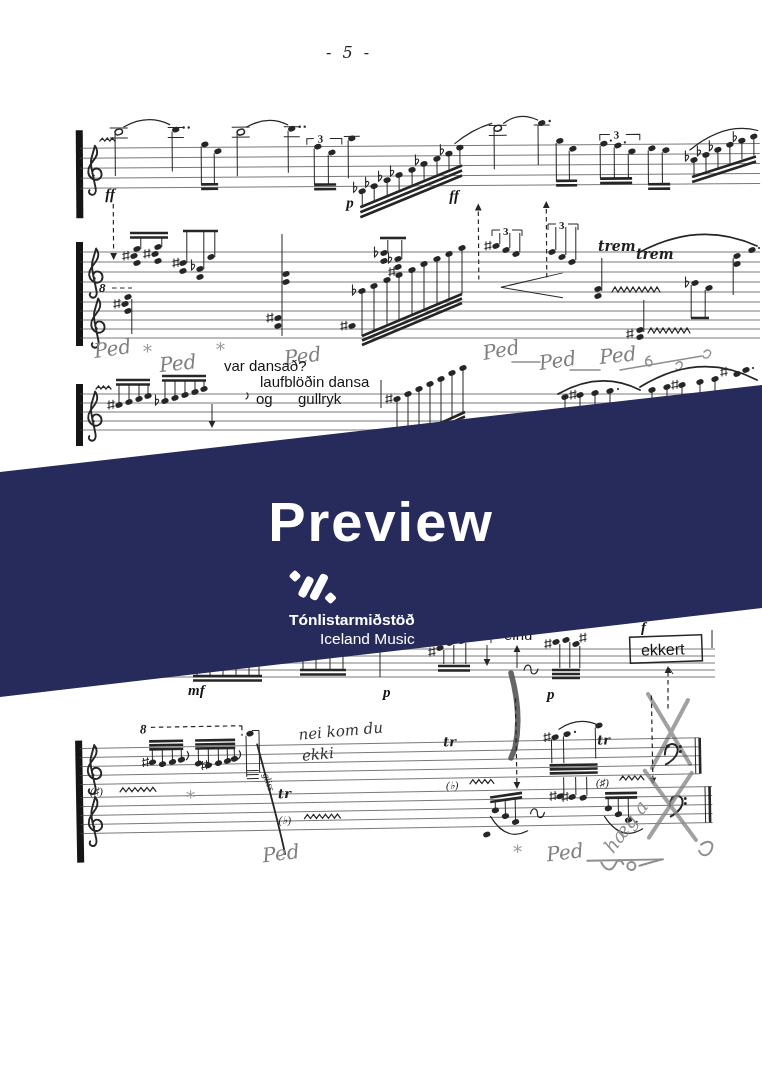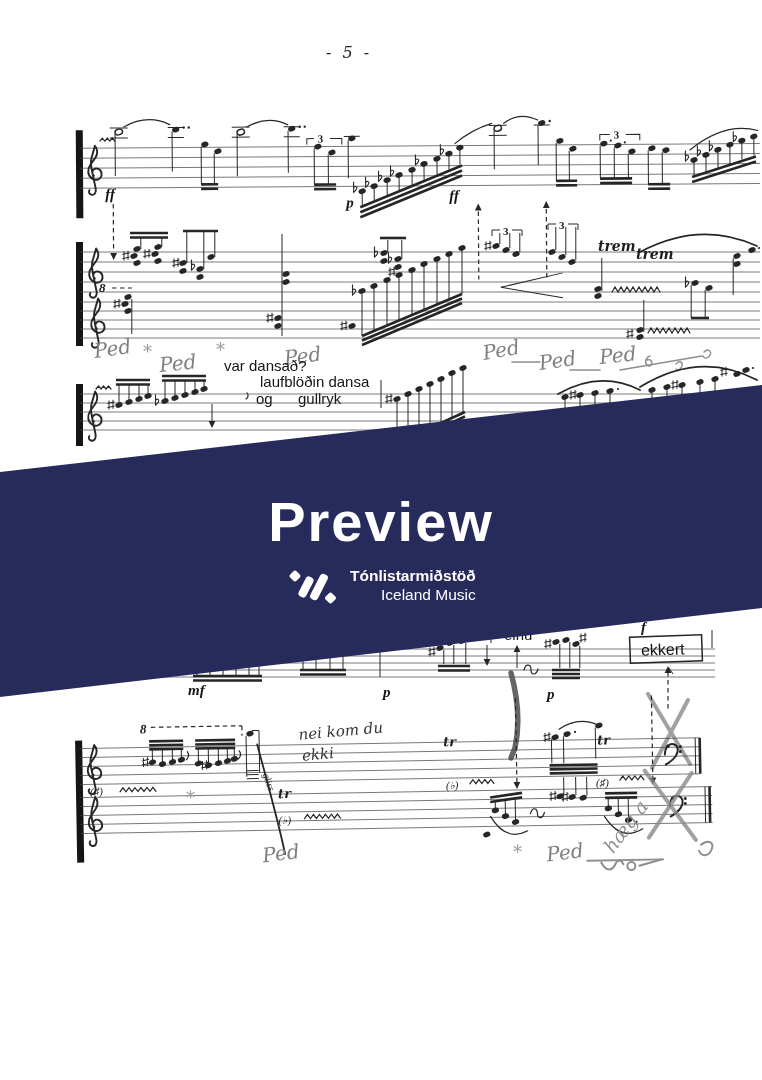--- a/index.html
+++ b/index.html
@@ -33,21 +33,21 @@
   .hwp2{font:italic 20px "DejaVu Serif",serif;fill:#7f7f7f;}
   .hws{font:italic 18px "DejaVu Serif",serif;fill:#999;}
   .hwi{font:italic 15px "DejaVu Serif",serif;fill:#333;}
   .ekk{font:16px "Liberation Sans",sans-serif;fill:#141414;}
 
   
   .banner{position:absolute;inset:0;z-index:5;background:#262b5c;
           clip-path:polygon(0px 472px,762px 385px,762px 608px,0px 697px);}
   .banner-title{position:absolute;left:0;width:100%;top:494px;text-align:center;
           font:700 56px "Liberation Sans",sans-serif;color:#ffffff;letter-spacing:2px;line-height:1;}
-  .banner-brand{position:absolute;left:289px;top:567px;display:flex;gap:14px;align-items:flex-start;}
+  .banner-brand{position:absolute;left:289px;top:567px;display:flex;gap:4px;align-items:flex-start;flex-direction:column;}
   .brand-text{color:#fff;}
   .brand-name{font:700 15.5px "Liberation Sans",sans-serif;line-height:1.2;}
   .brand-sub{font:15.5px "Liberation Sans",sans-serif;line-height:1.2;text-align:right;}
 </style>
 </head>
 <body>
 
 <div class="page">
 
 <svg class="score-svg" width="762" height="1080" viewBox="0 0 762 1080">

